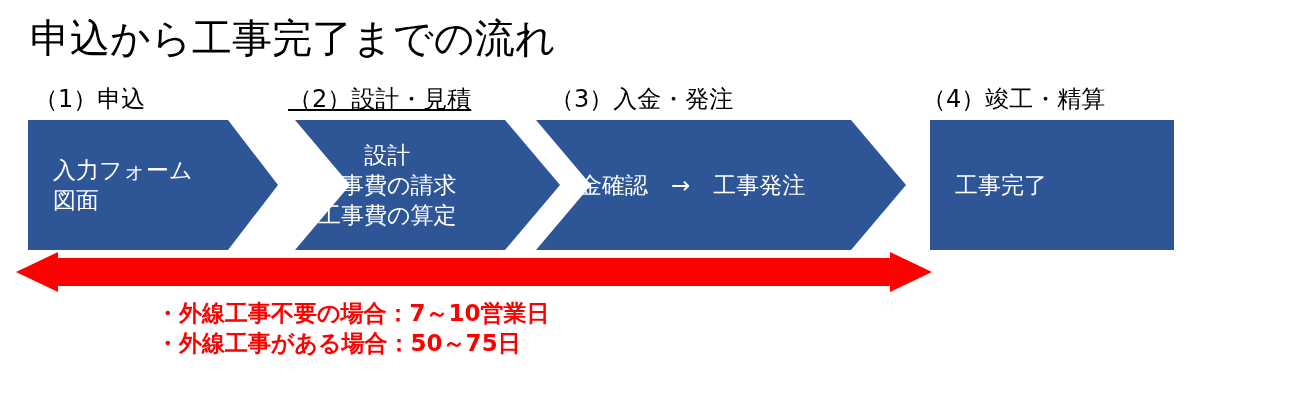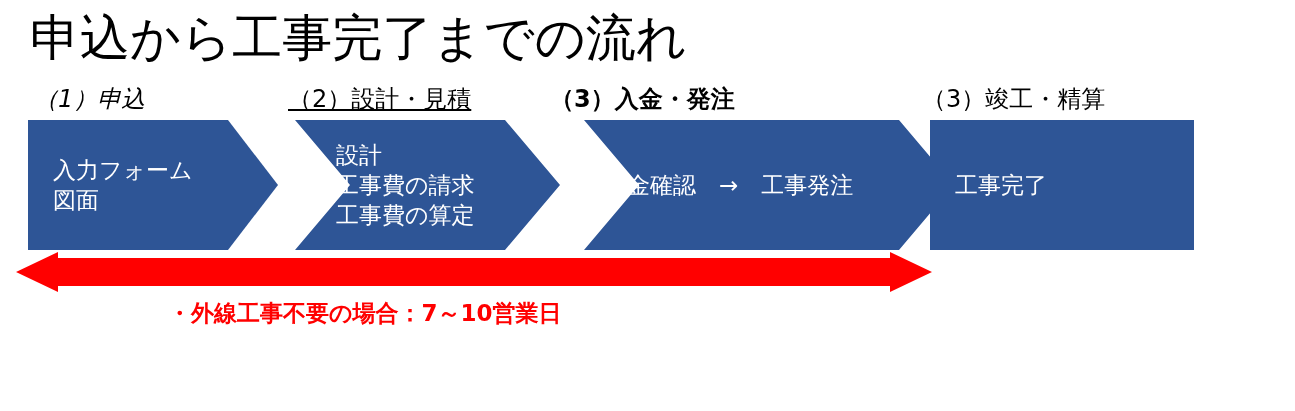--- a/index.html
+++ b/index.html
@@ -17,40 +17,40 @@
     height: 411px;
     background: #ffffff;
     overflow: hidden;
   }
 
   
   .title {
     position: absolute;
     left: 30px;
     top: 14px;
-    font-size: 50px;
+    font-size: 40px;
     line-height: 48px;
     font-weight: 400;
     color: #000000;
     white-space: nowrap;
     letter-spacing: 0px;
   }
 
   
   .step-label {
     position: absolute;
     font-size: 24px;
     line-height: 30px;
     font-weight: 400;
     color: #000000;
     white-space: nowrap;
   }
-  .step-label-1 { left: 34px;  top: 84px; font-style: italic; }
+  .step-label-1 { left: 34px;  top: 84px; }
   .step-label-2 { left: 288px; top: 84px; text-decoration: underline; }
-  .step-label-3 { left: 550px; top: 84px; font-weight: bold; }
+  .step-label-3 { left: 550px; top: 84px; }
   .step-label-4 { left: 922px; top: 84px; }
 
   
   .flow-shape {
     position: absolute;
     top: 120px;
     height: 130px;
   }
   .flow-shape .shape-fill {
     position: absolute;
@@ -62,76 +62,76 @@
   }
   .chevron-mid .shape-fill {
     clip-path: polygon(0 0, calc(100% - 55px) 0, 100% 50%, calc(100% - 55px) 100%, 0 100%, 55px 50%);
   }
   .rect-end .shape-fill {
     clip-path: none;
   }
 
   .shape-1 { left: 28px;  width: 250px; }
   .shape-2 { left: 295px; width: 265px; }
-  .shape-3 { left: 584px; width: 370px; text-align: center; }
-  .shape-4 { left: 930px; width: 264px; }
+  .shape-3 { left: 536px; width: 370px; text-align: center; }
+  .shape-4 { left: 930px; width: 244px; }
 
   .shape-text {
     position: absolute;
     top: 0;
     bottom: 0;
     display: flex;
     flex-direction: column;
     justify-content: center;
     color: #ffffff;
     font-size: 23px;
     line-height: 30px;
     white-space: nowrap;
     pointer-events: none;
   }
   .shape-1 .shape-text { left: 25px; }
-  .shape-2 .shape-text { left: 41px; }
+  .shape-2 .shape-text { left: 23px; text-align: center; }
   .shape-3 .shape-text { left: 20px; }
   .shape-4 .shape-text { left: 25px; }
 
   
   .red-arrow {
     position: absolute;
     left: 16px;
     top: 252px;
     width: 916px;
     height: 40px;
   }
   .red-arrow svg { display: block; }
 
   
   .note-block {
     position: absolute;
-    left: 168px;
+    left: 156px;
     top: 298px;
   }
   .note-line {
     font-size: 23px;
     line-height: 30px;
     font-weight: bold;
     color: #FF0000;
     white-space: nowrap;
   }
 </style>
 </head>
 <body>
 
 <div id="canvas">
 
   <div class="title">申込から工事完了までの流れ</div>
 
   <div class="step-label step-label-1">（1）申込</div>
   <div class="step-label step-label-2">（2）設計・見積</div>
   <div class="step-label step-label-3">（3）入金・発注</div>
-  <div class="step-label step-label-4">（3）竣工・精算</div>
+  <div class="step-label step-label-4">（4）竣工・精算</div>
 
   <div class="flow-shape chevron-1 shape-1">
     <div class="shape-fill"></div>
     <div class="shape-text">
       <div>入力フォーム</div>
       <div>図面</div>
     </div>
   </div>
 
   <div class="flow-shape chevron-mid shape-2">
@@ -158,15 +158,16 @@
   </div>
 
   <div class="red-arrow">
     <svg width="916" height="40" viewBox="0 0 916 40" xmlns="http://www.w3.org/2000/svg">
       <polygon points="0,20 42,0 42,6 874,6 874,0 916,20 874,40 874,34 42,34 42,40" fill="#FF0000"></polygon>
     </svg>
   </div>
 
   <div class="note-block">
     <div class="note-line">・外線工事不要の場合：7～10営業日</div>
+    <div class="note-line">・外線工事がある場合：50～75日</div>
   </div>
 
 </div>
 
 </body></html>

